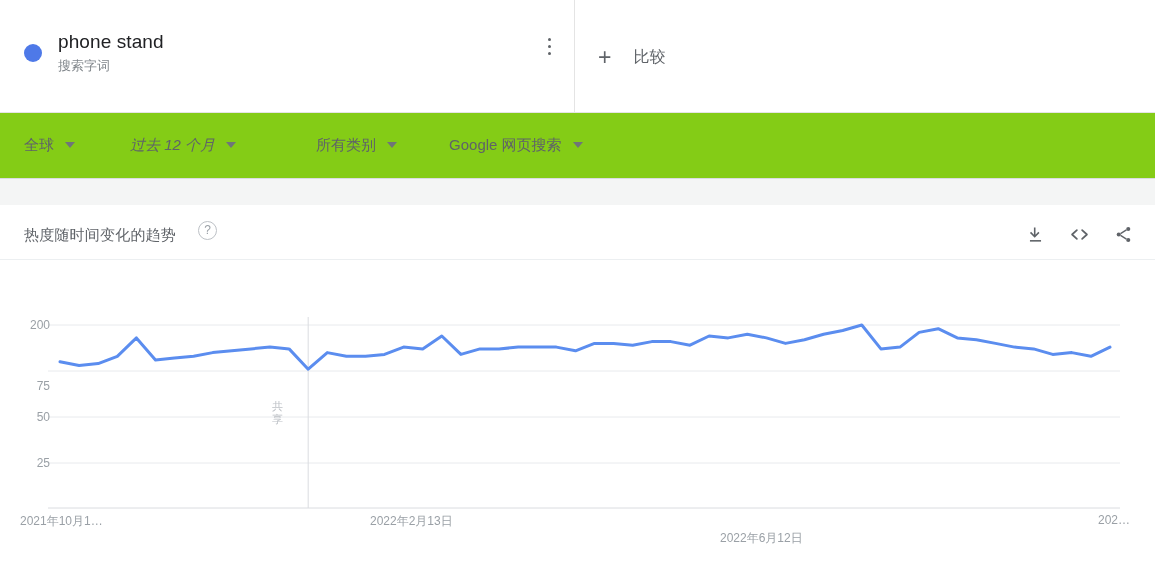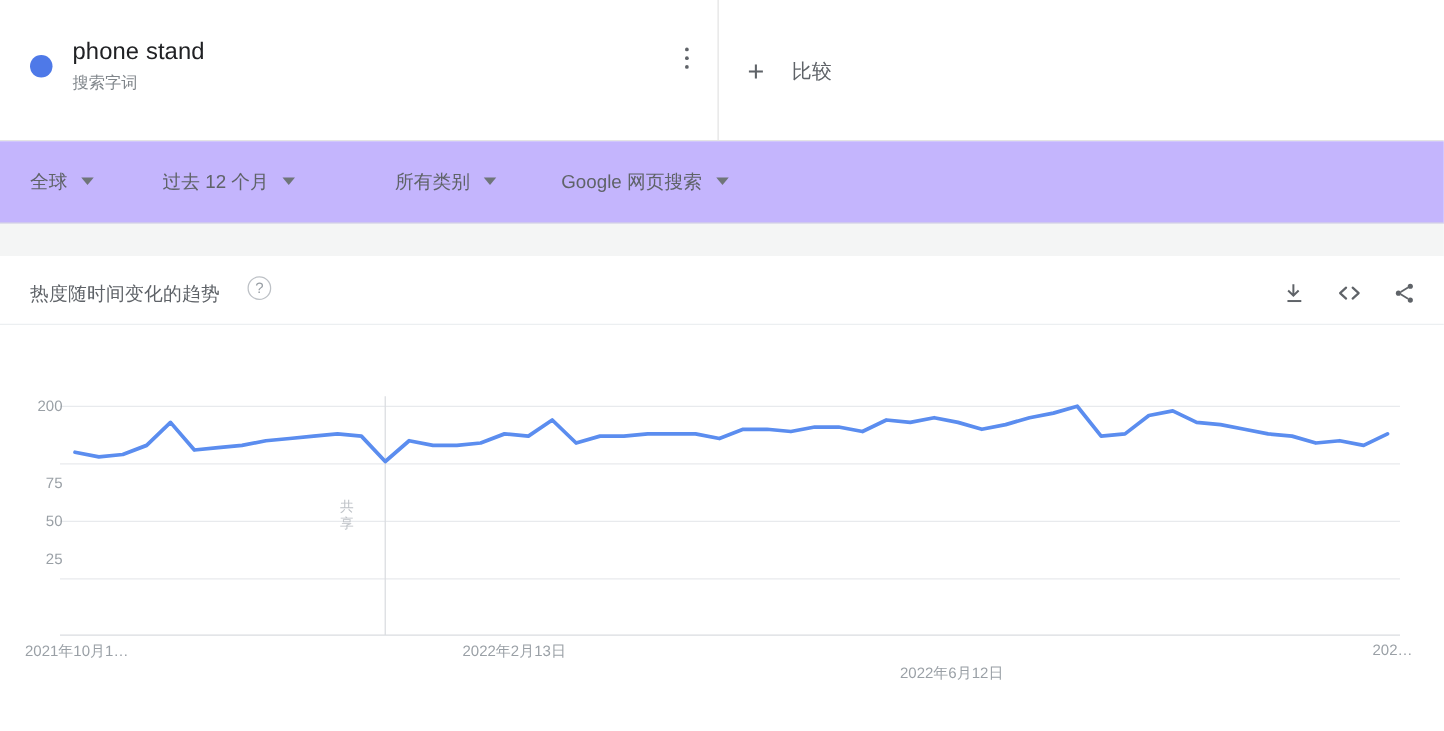--- a/index.html
+++ b/index.html
@@ -90,21 +90,21 @@
     font-size: 16px;
     color: #5f6368;
   }
 
   
   .filter-bar {
     position: absolute;
     left: 0; top: 113px;
     width: 1155px;
     height: 66px;
-    background: #c4b5fd;
+    background: #84cc16;
     border-bottom: 1px solid #dadce0;
     box-sizing: border-box;
     display: flex;
     align-items: center;
   }
   .filter {
     display: flex;
     align-items: baseline;
     cursor: pointer;
     white-space: nowrap;
@@ -116,21 +116,21 @@
   .caret {
     width: 0; height: 0;
     border-left: 5px solid transparent;
     border-right: 5px solid transparent;
     border-top: 6px solid #6f7579;
     margin-left: 11px;
     position: relative;
     top: -2px;
   }
   #flt0 { margin-left: 24px; }
-  #flt1 { margin-left: 55px; }
+  #flt1 { margin-left: 55px; font-style: italic; }
   #flt2 { margin-left: 80px; }
   #flt3 { margin-left: 52px; }
 
   
   .gray-band {
     position: absolute;
     left: 0; top: 179px;
     width: 1155px;
     height: 26px;
     background: #f4f5f5;
@@ -299,21 +299,21 @@
         <line x1="48" x2="1120" y1="248" y2="248" stroke="#dadce0" stroke-width="1"></line>
         <line x1="308.18181818181813" x2="308.18181818181813" y1="57" y2="248" stroke="#dadce0" stroke-width="1"></line>
         <path d="M60.0,101.8 L79.1,105.5 L98.2,103.6 L117.3,96.3 L136.4,77.9 L155.5,100.0 L174.5,98.1 L193.6,96.3 L212.7,92.6 L231.8,90.8 L250.9,88.9 L270.0,87.1 L289.1,88.9 L308.2,109.2 L327.3,92.6 L346.4,96.3 L365.5,96.3 L384.5,94.4 L403.6,87.1 L422.7,88.9 L441.8,76.0 L460.9,94.4 L480.0,88.9 L499.1,88.9 L518.2,87.1 L537.3,87.1 L556.4,87.1 L575.5,90.8 L594.5,83.4 L613.6,83.4 L632.7,85.2 L651.8,81.6 L670.9,81.6 L690.0,85.2 L709.1,76.0 L728.2,77.9 L747.3,74.2 L766.4,77.9 L785.5,83.4 L804.5,79.7 L823.6,74.2 L842.7,70.5 L861.8,65.0 L880.9,88.9 L900.0,87.1 L919.1,72.4 L938.2,68.7 L957.3,77.9 L976.4,79.7 L995.5,83.4 L1014.5,87.1 L1033.6,88.9 L1052.7,94.4 L1071.8,92.6 L1090.9,96.3 L1110.0,87.1" fill="none" stroke="#5b8def" stroke-width="3" stroke-linejoin="round" stroke-linecap="round"></path>
       </svg>
   </div>
 </div>
 
 <div class="ytick" style="left:18px; top:318px;">200</div>
 <div class="ytick" style="left:18px; top:379px;">75</div>
 <div class="ytick" style="left:18px; top:410px;">50</div>
-<div class="ytick" style="left:18px; top:440px;">25</div>
+<div class="ytick" style="left:18px; top:456px;">25</div>
 
 <div class="xtick" style="left:20px; top:513px;">2021年10月1…</div>
 <div class="xtick" style="left:370px; top:513px;">2022年2月13日</div>
 <div class="xtick" style="left:720px; top:530px;">2022年6月12日</div>
 <div class="xtick" style="left:1098px; top:513px;">202…</div>
 
 <div class="marker-label">共享</div>
 
 <div class="help-icon">?</div>
 

